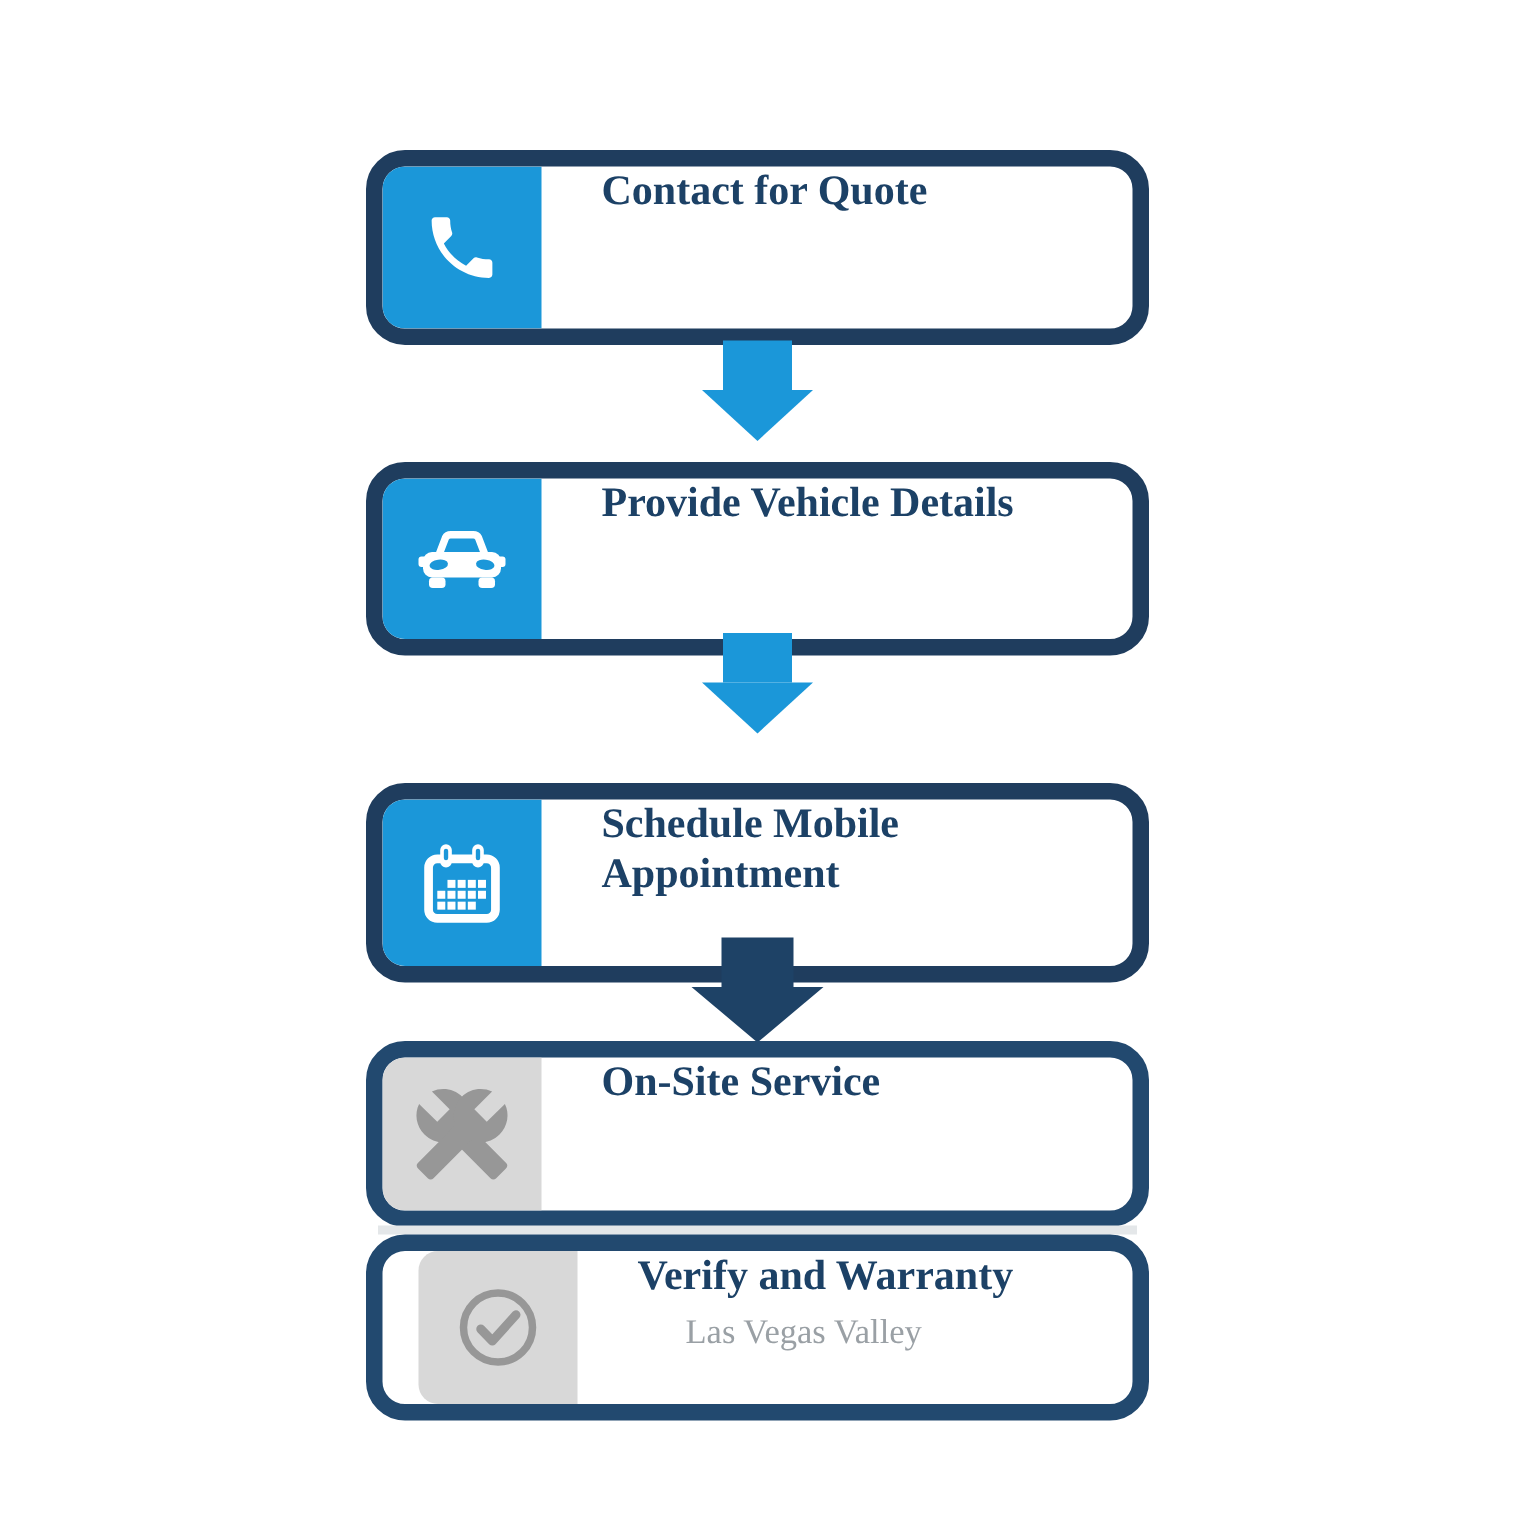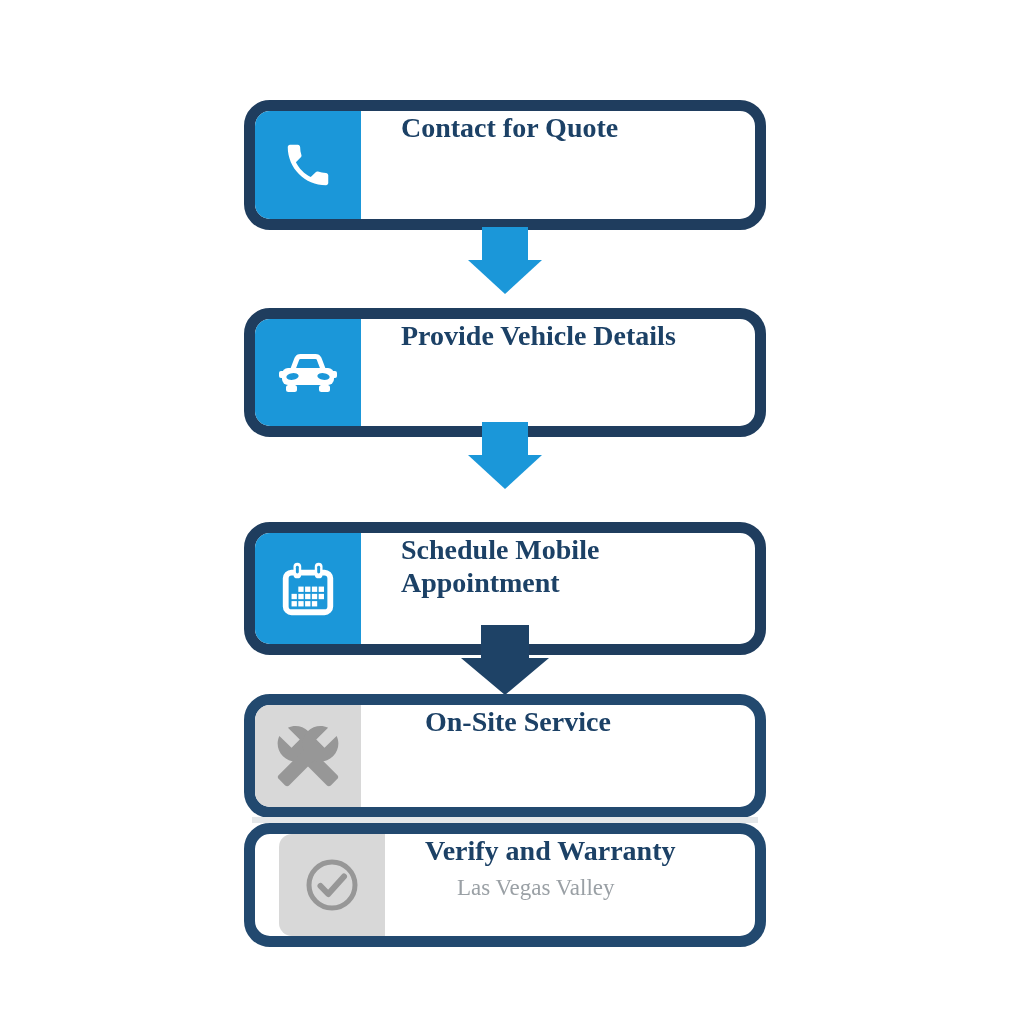--- a/index.html
+++ b/index.html
@@ -22,21 +22,21 @@
   }
   
   .step{
     position:absolute;left:244px;width:522px;box-sizing:border-box;
     display:flex;align-items:stretch;background:#fff;
     border:11px solid var(--navy,#1f3d5e);border-radius:26px;overflow:hidden;
   }
   .s1{top:100px;height:130px;}
   .s2{top:308px;height:129px;}
   .s3{top:494px;height:133px;margin-top:28px;}
-  .s4{top:694px;height:124px;border-color:var(--navy-light,#22496f);gap:24px;}
+  .s4{top:694px;height:124px;border-color:var(--navy-light,#22496f);}
   .s5{top:823px;height:124px;border-color:var(--navy-light,#22496f);padding-left:24px;}
   .icon-panel{
     flex:0 0 106px;display:flex;align-items:center;justify-content:center;
     border-radius:13px 0 0 13px;
   }
   .accent-blue .icon-panel{background:var(--blue,#1b97d9);}
   .accent-gray .icon-panel{background:var(--gray-panel,#d8d8d8);}
   .label-area{
     flex:1;display:flex;flex-direction:column;justify-content:flex-start;
     padding:0 12px 0 40px;

